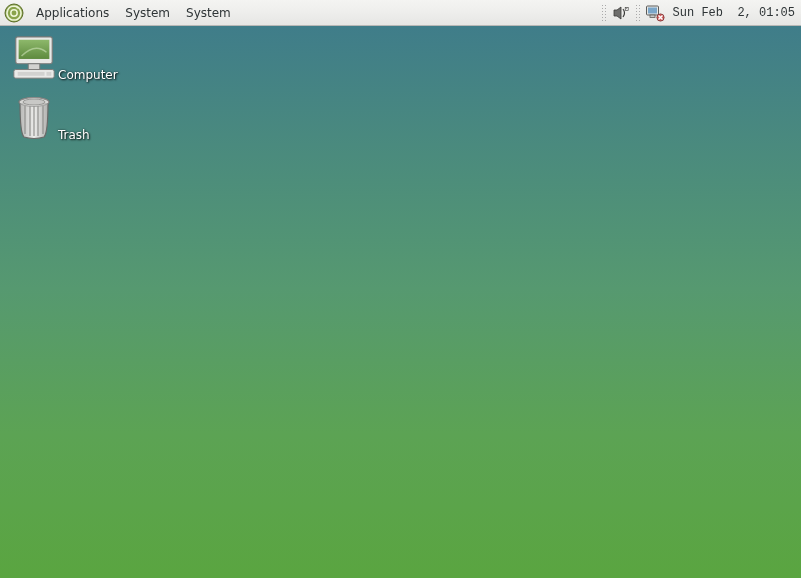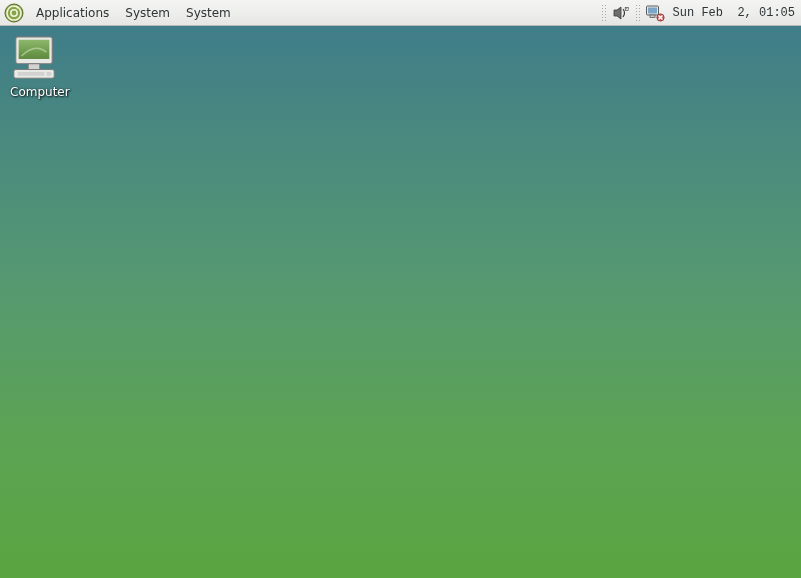--- a/index.html
+++ b/index.html
@@ -32,21 +32,21 @@
       background-size: 3px 3px;
       margin: 0 2px;
     }
     .tray-icon { width: 22px; height: 22px; display: flex; align-items: center; justify-content: center; margin: 0 1px; }
     .clock { padding-left: 6px; font-family: Liberation Mono, monospace; white-space: pre; }
     .desktop-icons {
       position: absolute; top: 34px; left: 10px;
       display: flex; flex-direction: column; gap: 12px;
     }
     .di {
-      width: 150px; display: flex; flex-direction: column; align-items: flex-start;
+      width: 150px; display: flex; flex-direction: row; align-items: flex-end;
       cursor: default;
     }
     .di-icon { width: 48px; height: 48px; display: flex; align-items: center; justify-content: center; }
     .di-label {
       margin-top: 3px; font-size: 12px; color: #fff;
       text-shadow: 1px 1px 2px rgba(0,0,0,0.85), 0 0 2px rgba(0,0,0,0.6);
       text-align: center; max-width: 140px;
     }
   </style>
 </head>
@@ -115,15 +115,34 @@
           <rect x="4" y="36" width="42" height="9" rx="2" fill="#eaeae8" stroke="#7a7a78"></rect>
           <rect x="8" y="38.5" width="28" height="4" fill="#d2d2d0"></rect>
           <rect x="38" y="38.5" width="5" height="4" fill="#d2d2d0"></rect>
         </svg>
       </div>
       <div class="di-label">Computer</div>
     </div>
 
 
 
+    <div class="di">
+      <div class="di-icon">
+        <svg width="42" height="48" viewBox="0 0 42 48">
+          <ellipse cx="21" cy="8" rx="15" ry="4.5" fill="#d8d8d6" stroke="#6a6a68" stroke-width="1.2"></ellipse>
+          <path d="M7 9 q0 30 4 34 q10 3 20 0 q4 -4 4 -34" fill="url(#tg)" stroke="#6a6a68" stroke-width="1.2"></path>
+          <defs>
+              <linearGradient id="tg" x1="0" y1="0" x2="1" y2="0">
+                <stop offset="0" stop-color="#b8b8b6"></stop>
+                <stop offset="0.5" stop-color="#ececea"></stop>
+                <stop offset="1" stop-color="#b0b0ae"></stop>
+              </linearGradient>
+            </defs>
+          <path d="M12 12 v28 M17 12 v30 M21 12 v30 M25 12 v30 M30 12 v28" stroke="#8a8a88" stroke-width="1.1" fill="none"></path>
+          <ellipse cx="21" cy="8" rx="15" ry="4.5" fill="none" stroke="#979795" stroke-width="0.8"></ellipse>
+          <ellipse cx="21" cy="8" rx="11" ry="3" fill="#c8c8c6" stroke="#8a8a88" stroke-width="0.8"></ellipse>
+        </svg>
+      </div>
+      <div class="di-label">Trash</div>
+    </div>
 
   </div>
 </div>
 
 </body></html>

